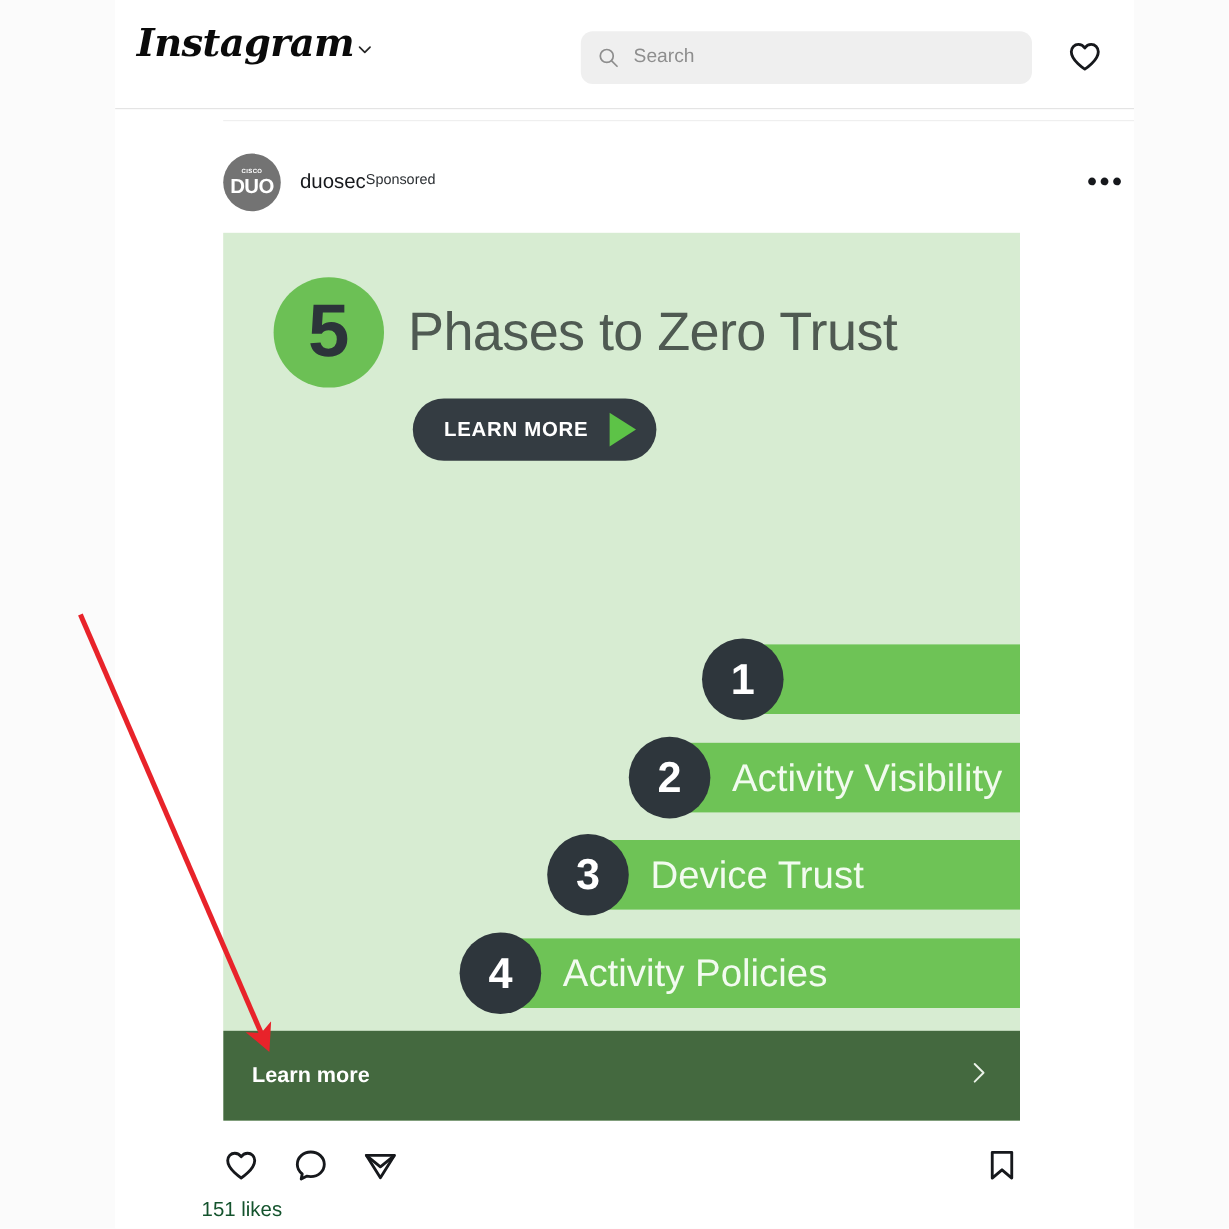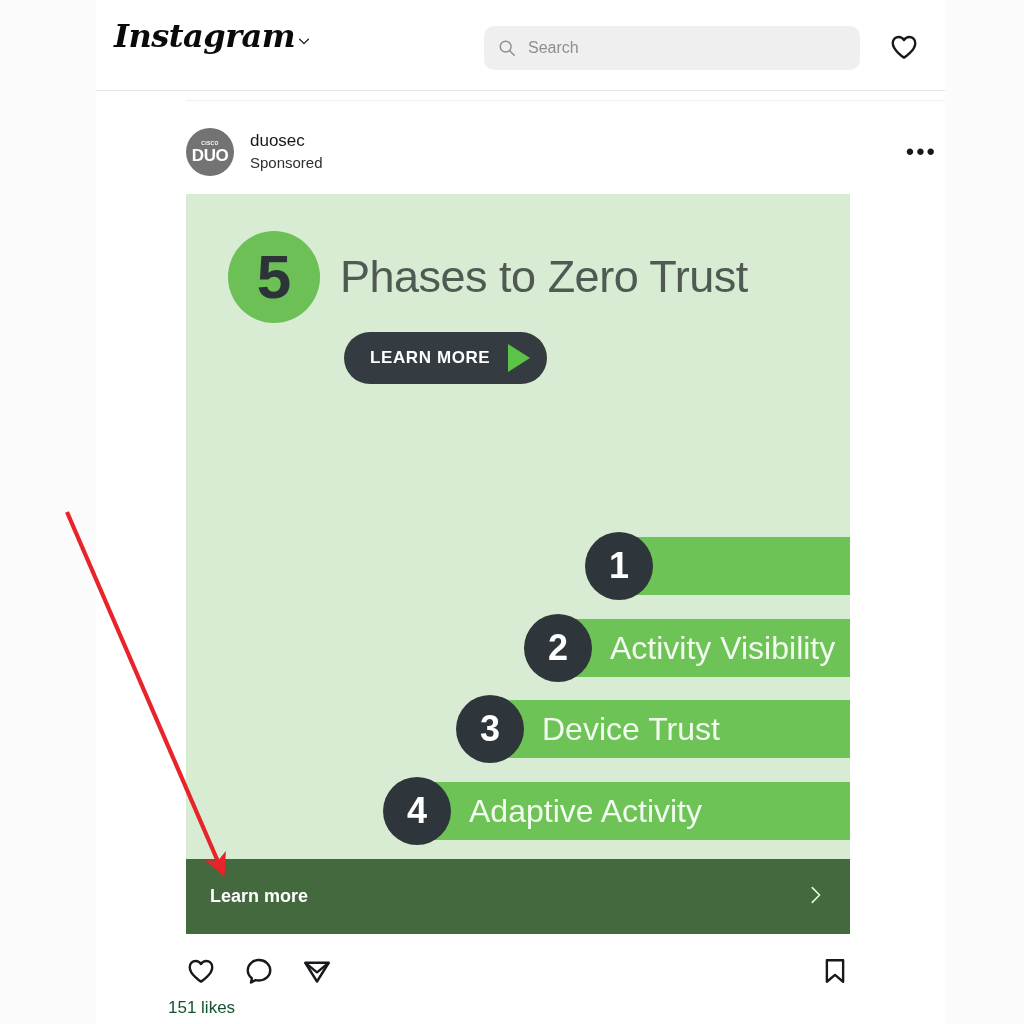--- a/index.html
+++ b/index.html
@@ -101,27 +101,27 @@
   .avatar-cisco {
     font-size: 5px; color: #ffffff; letter-spacing: .3px;
     line-height: 1; margin-bottom: 1px; font-weight: 700;
   }
   .avatar-duo {
     font-size: 17px; font-weight: 800; color: #ffffff;
     line-height: 1; letter-spacing: -0.5px;
   }
   .post-id {
     margin-left: 16px;
-    display: flex; flex-direction: column; justify-content: center;
+    display: flex; flex-direction: row; justify-content: center;
   }
   .post-username {
     font-size: 17px; color: #16181c; line-height: 1.35;
   }
   .post-sponsored {
-    font-size: 15px; color: #2b2f33; line-height: 1.35;
+    font-size: 12px; color: #2b2f33; line-height: 1.35;
   }
   .post-more {
     margin-left: auto;
     font-size: 24px; color: #16181c;
     letter-spacing: 2px; line-height: 1;
     padding-right: 8px;
     cursor: pointer;
   }
 
   
@@ -308,21 +308,21 @@
         <div class="bar" style="left:366px; top:425px; width:298px;">
           <span class="bar-num">2</span>
           <span class="bar-label">Activity Visibility</span>
         </div>
         <div class="bar" style="left:298px; top:506px; width:366px;">
           <span class="bar-num">3</span>
           <span class="bar-label">Device Trust</span>
         </div>
         <div class="bar" style="left:225px; top:588px; width:439px;">
           <span class="bar-num">4</span>
-          <span class="bar-label">Adaptive Activity</span>
+          <span class="bar-label">Activity Policies</span>
         </div>
         <div class="bar" style="left:157px; top:671px; width:507px;">
           <span class="bar-num">5</span>
           <span class="bar-label">Zero Trust</span>
         </div>
       </div>
 
       <div class="ad-cta">
         <span class="ad-cta-text">Learn more</span>
         <span class="ad-cta-chev">

